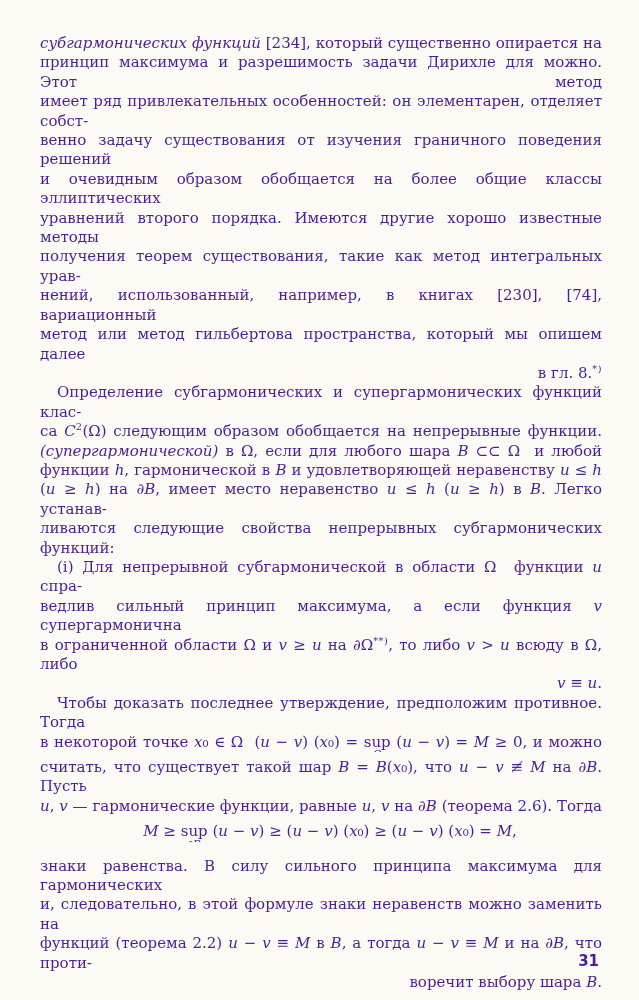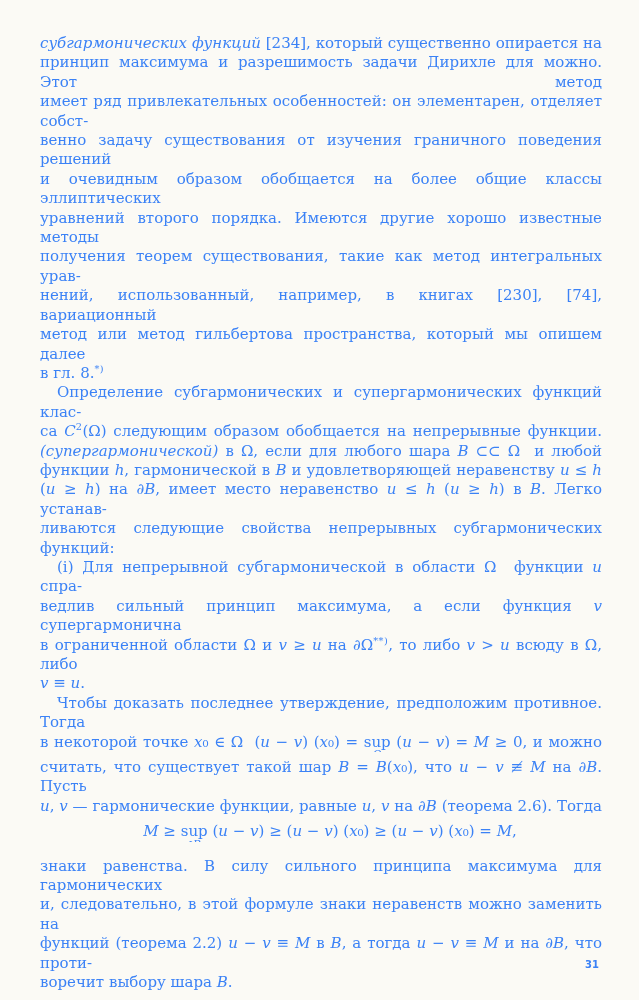--- a/index.html
+++ b/index.html
@@ -18,21 +18,21 @@
   .body-text{
     font-size:15px;line-height:19.4px;
   }
   .para{margin:0;}
   .line{
     text-align:justify;
     text-align-last:justify;
     overflow:hidden;
   }
   .line.nj{
-    text-align:left;
+    text-align:right;
     text-align-last:auto;
   }
   .line.tall{margin-bottom:6px;}
   .indent .line:first-child{text-indent:17px;}
   .para.formula{margin:6px 0 15px 0;}
   .para.formula .line{
     text-align:center;text-align-last:auto;
     padding-left:18px;
   }
   .s-i{font-style:italic;}
@@ -45,28 +45,28 @@
   .s-iol{font-style:italic;text-decoration:overline;}
   .stack{display:inline-block;position:relative;}
   .stk-b{
     position:absolute;top:92%;left:50%;
     transform:translateX(-50%);
     font-size:0.72em;font-style:italic;line-height:1;
     white-space:nowrap;
   }
   .page-number{
     position:absolute;right:40px;bottom:30px;
-    font-size:10px;font-weight:bold;
+    font-size:15px;font-weight:bold;
     font-family:"DejaVu Sans","DejaVu Serif",sans-serif;
   }
 </style>
 </head>
 <body>
 
-<div class="page" style="background: rgb(251, 250, 245); color: #3b82f6;">
+<div class="page" style="background: rgb(251, 250, 245); color: #4c1d95;">
   <div class="content">
     <main class="body-text" id="body-text">
         <div class="para">
           <div class="line"><span class="s-i">субгармонических функций</span> [234], который существенно опирается на</div>
           <div class="line">принцип максимума и разрешимость задачи Дирихле для можно. Этот метод</div>
           <div class="line">имеет ряд привлекательных особенностей: он элементарен, отделяет собст-</div>
           <div class="line">венно задачу существования от изучения граничного поведения решений</div>
           <div class="line">и очевидным образом обобщается на более общие классы эллиптических</div>
           <div class="line">уравнений второго порядка. Имеются другие хорошо известные методы</div>
           <div class="line">получения теорем существования, такие как метод интегральных урав-</div>

